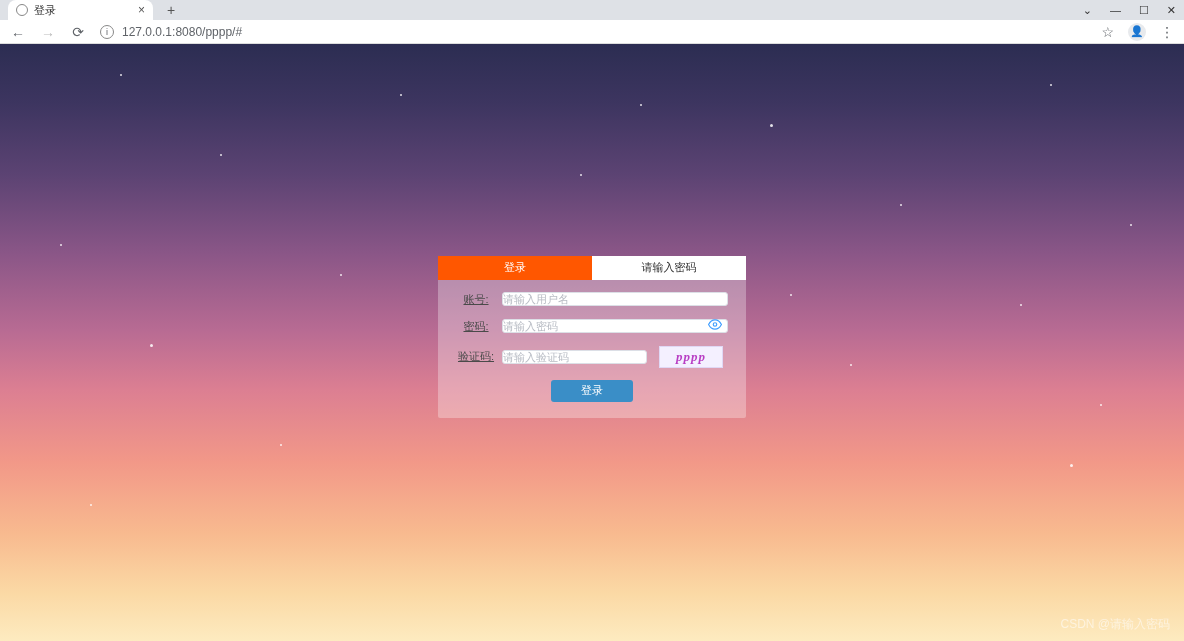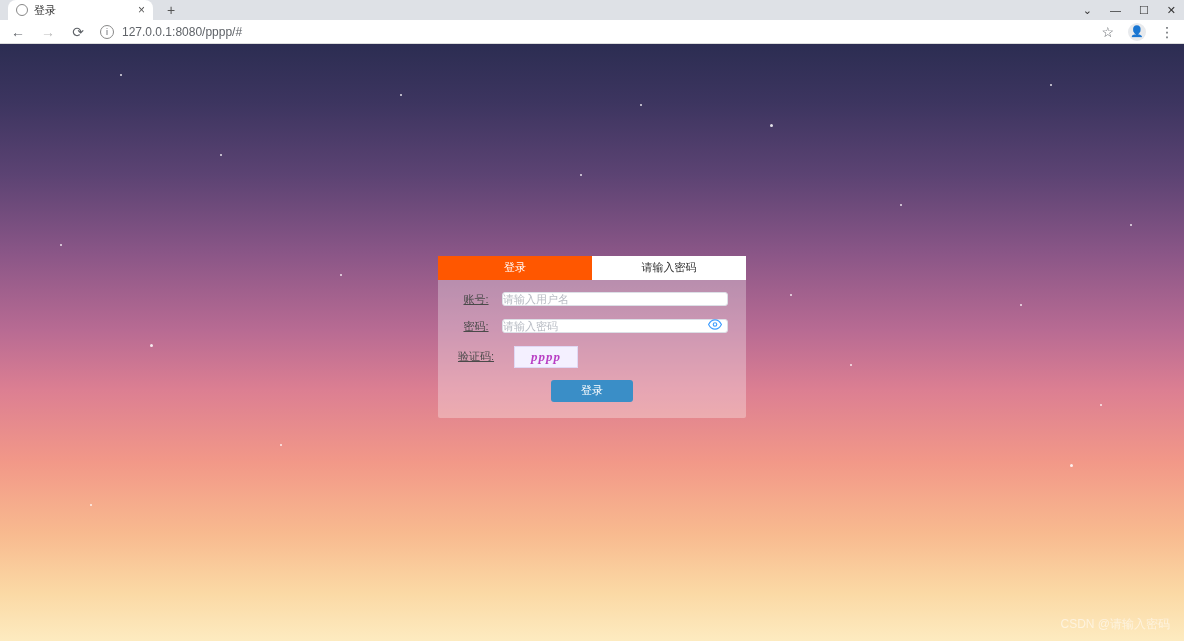--- a/index.html
+++ b/index.html
@@ -342,20 +342,21 @@
           <span class="eye-icon">
             <svg width="14" height="14" viewBox="0 0 24 24" fill="none" stroke="#409eff" stroke-width="2">
                 <path d="M1 12s4-8 11-8 11 8 11 8-4 8-11 8-11-8-11-8z"></path>
                 <circle cx="12" cy="12" r="3"></circle>
               </svg>
           </span>
         </div>
       </div>
       <div class="form-row captcha-row">
         <div class="form-label">验证码:</div>
+        <input class="form-input" type="text" placeholder="请输入验证码" style="">
         <div class="captcha-img">pppp</div>
       </div>
       <div class="submit-row">
         <button class="submit-btn">登录</button>
       </div>
     </div>
   </div>
 
   <div class="watermark">CSDN @请输入密码</div>
 </div>

